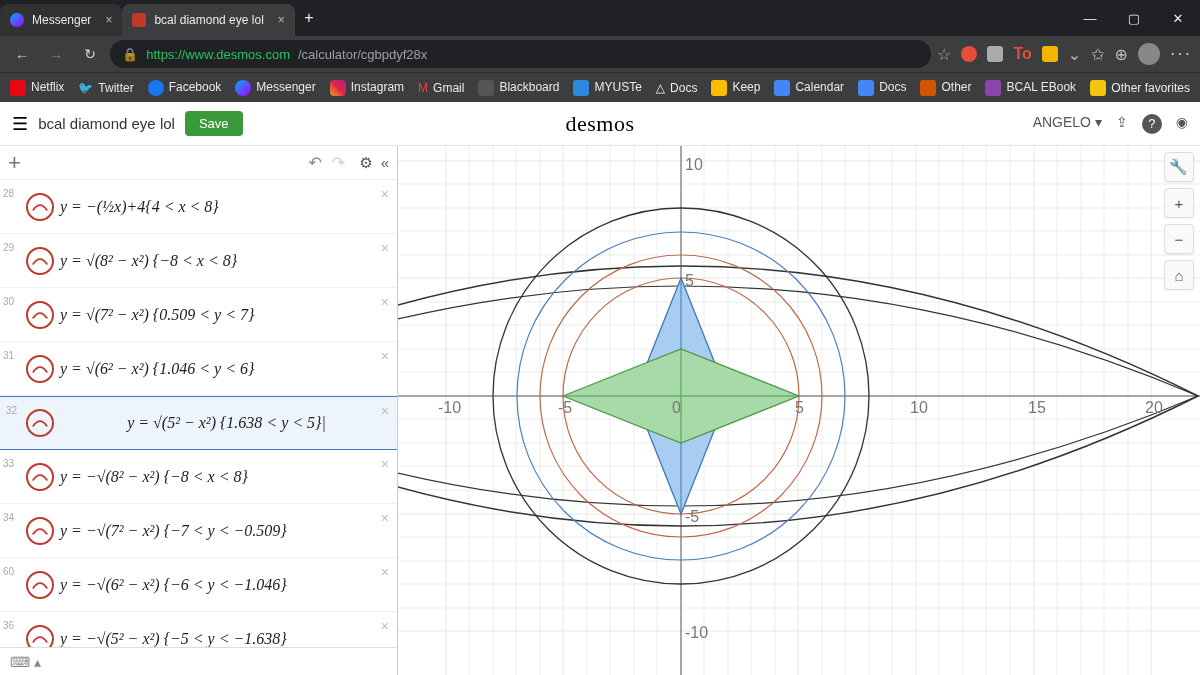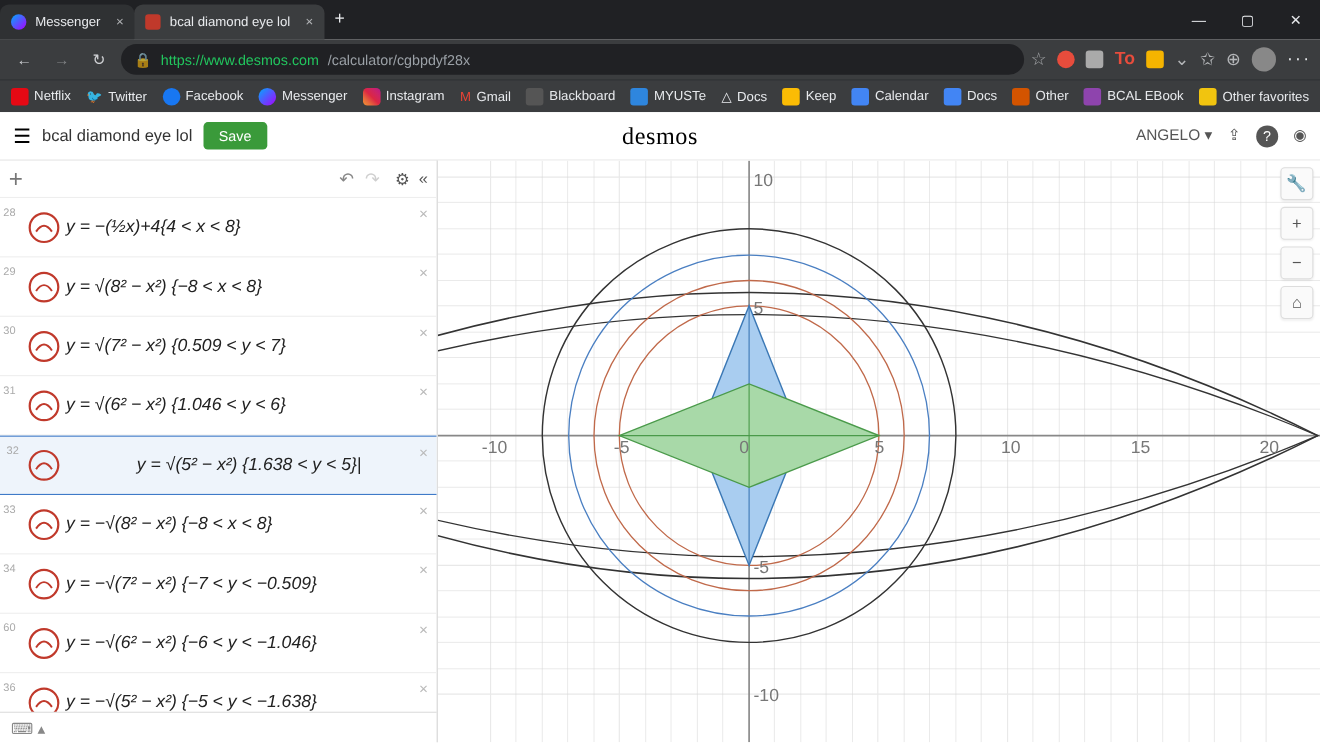--- a/index.html
+++ b/index.html
@@ -35,21 +35,21 @@
 .exprtop { height:34px; display:flex; align-items:center; border-bottom:1px solid #eee; padding:0 8px; }
 .plus { font-size:22px; color:#777; }
 .undo { margin-left:auto; display:flex; gap:10px; color:#888; }
 .coll { margin-left:14px; display:flex; gap:8px; color:#555; font-size:15px; }
 .elist { flex:1; overflow:hidden; }
 .row { display:flex; align-items:center; min-height:54px; border-bottom:1px solid #eee; position:relative; padding:6px 0; }
 .row.sel { background:#eef4fb; border-top:1px solid #3f7ac8; border-bottom:1px solid #3f7ac8;text-align:center; }
 .rn { width:20px; font-size:10px; color:#aaa; align-self:flex-start; padding:2px 0 0 3px; }
 .cic { width:28px; height:28px; border-radius:50%; border:2px solid #c0392b; margin:0 6px; display:flex; align-items:center; justify-content:center; }
 .cic svg { width:18px; height:18px; }
-.expr { flex:1; font-family:Liberation Sans, sans-serif; font-size:16px; font-style:italic; color:#222; padding-right:4px; }
+.expr { flex:1; font-family:Liberation Serif, serif; font-size:16px; font-style:italic; color:#222; padding-right:4px; }
 .row .rx { position:absolute; right:8px; top:6px; color:#bbb; font-size:14px; }
 .kbd { height:28px; border-top:1px solid #ddd; display:flex; align-items:center; padding:0 10px; color:#888; font-size:14px; }
 .graph { flex:1; position:relative; background:#fff; overflow:hidden; }
 .sidetools { position:absolute; right:6px; top:6px; display:flex; flex-direction:column; gap:6px; }
 .tool { width:30px; height:30px; background:#fafafa; border:1px solid #ddd; border-radius:4px; display:flex; align-items:center; justify-content:center; color:#555; font-size:15px; box-shadow:0 1px 2px rgba(0,0,0,.06); }
 .axlbl { position:absolute; font-size:16px; color:#777; }
 </style>
 </head>
 <body>
 

